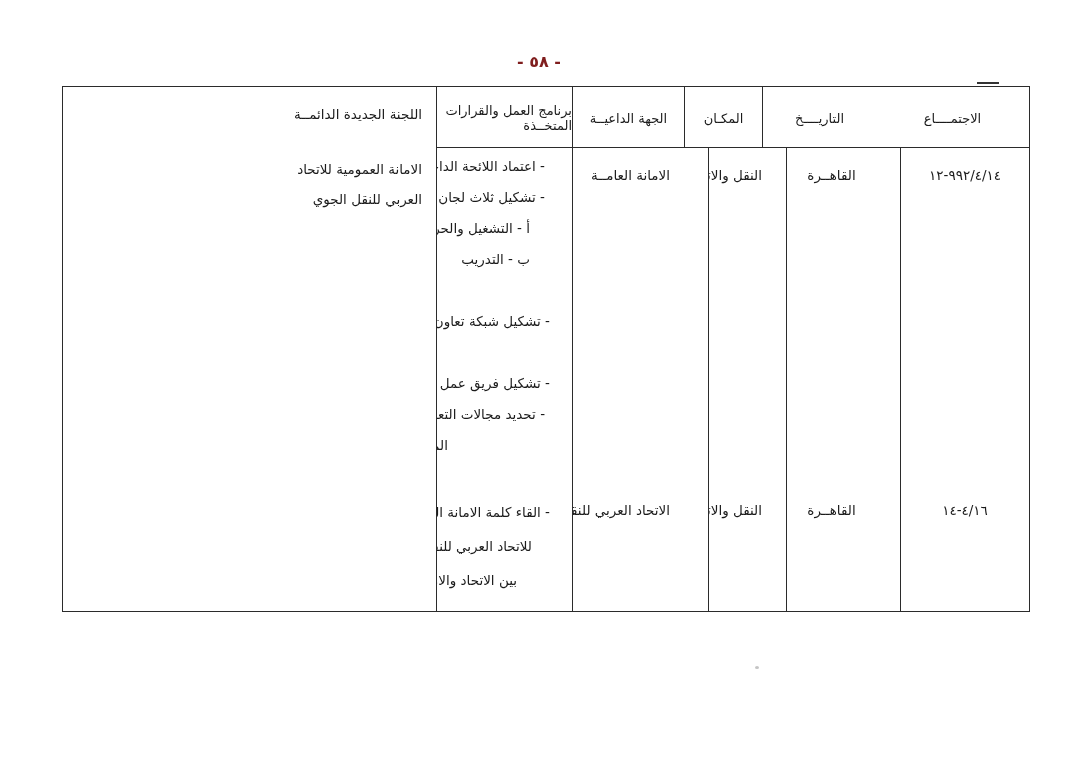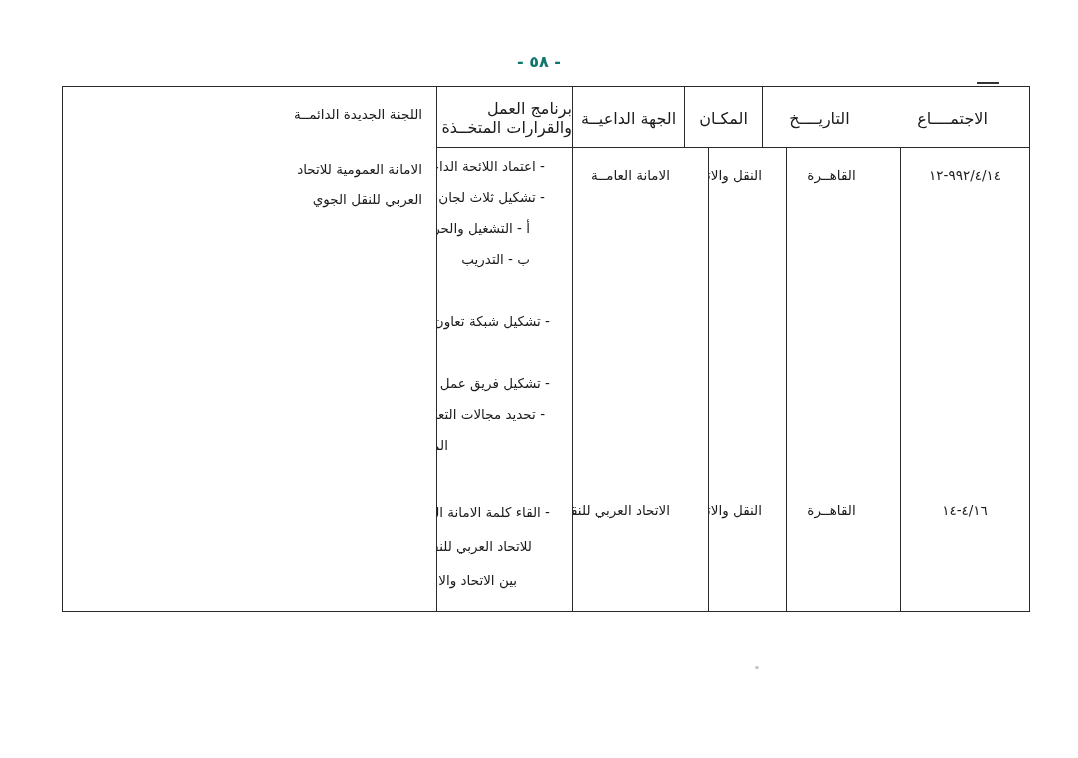--- a/index.html
+++ b/index.html
@@ -4,39 +4,39 @@
 <style>
   html,body{margin:0;padding:0;}
   body{
     width:1078px;height:758px;background:#ffffff;overflow:hidden;
     font-family:"DejaVu Sans",sans-serif;color:#1b1b1b;
   }
   .page{position:relative;width:1078px;height:758px;background:#ffffff;}
 
   .page-number{
     position:absolute;top:52px;left:0;width:1078px;text-align:center;
-    font-size:16px;font-weight:bold;letter-spacing:6px;color:#0f766e;
+    font-size:16px;font-weight:bold;letter-spacing:6px;color:#7f1d1d;
   }
 
   .doc-table{
     position:absolute;left:62px;top:86px;width:968px;height:526px;
     border:1.6px solid #2b2b2b;box-sizing:border-box;
     direction:rtl;
     display:grid;
     grid-template-columns:153px 114px 78px 112px 136px 1fr;
     grid-template-rows:61px 341px 1fr;
     background:#fff;
   }
   .cell{box-sizing:border-box;overflow:hidden;font-size:13.5px;}
   
   .vline{border-left:1.4px solid #2b2b2b;}
   .head{
     border-bottom:1.4px solid #2b2b2b;
     display:flex;align-items:center;justify-content:center;
-    font-size:16px;padding-top:2px;
+    font-size:13px;padding-top:2px;
   }
   .cell-right{text-align:right;padding-right:14px;}
   .cell-center{text-align:center;margin-left:24px;}
   .pt10{padding-top:12px;}
   .pt4{padding-top:6px;}
   .mline{line-height:30px;white-space:nowrap;}
 
   .date{direction:ltr;unicode-bidi:isolate;white-space:nowrap;}
 
   .program{padding-top:3px;}

